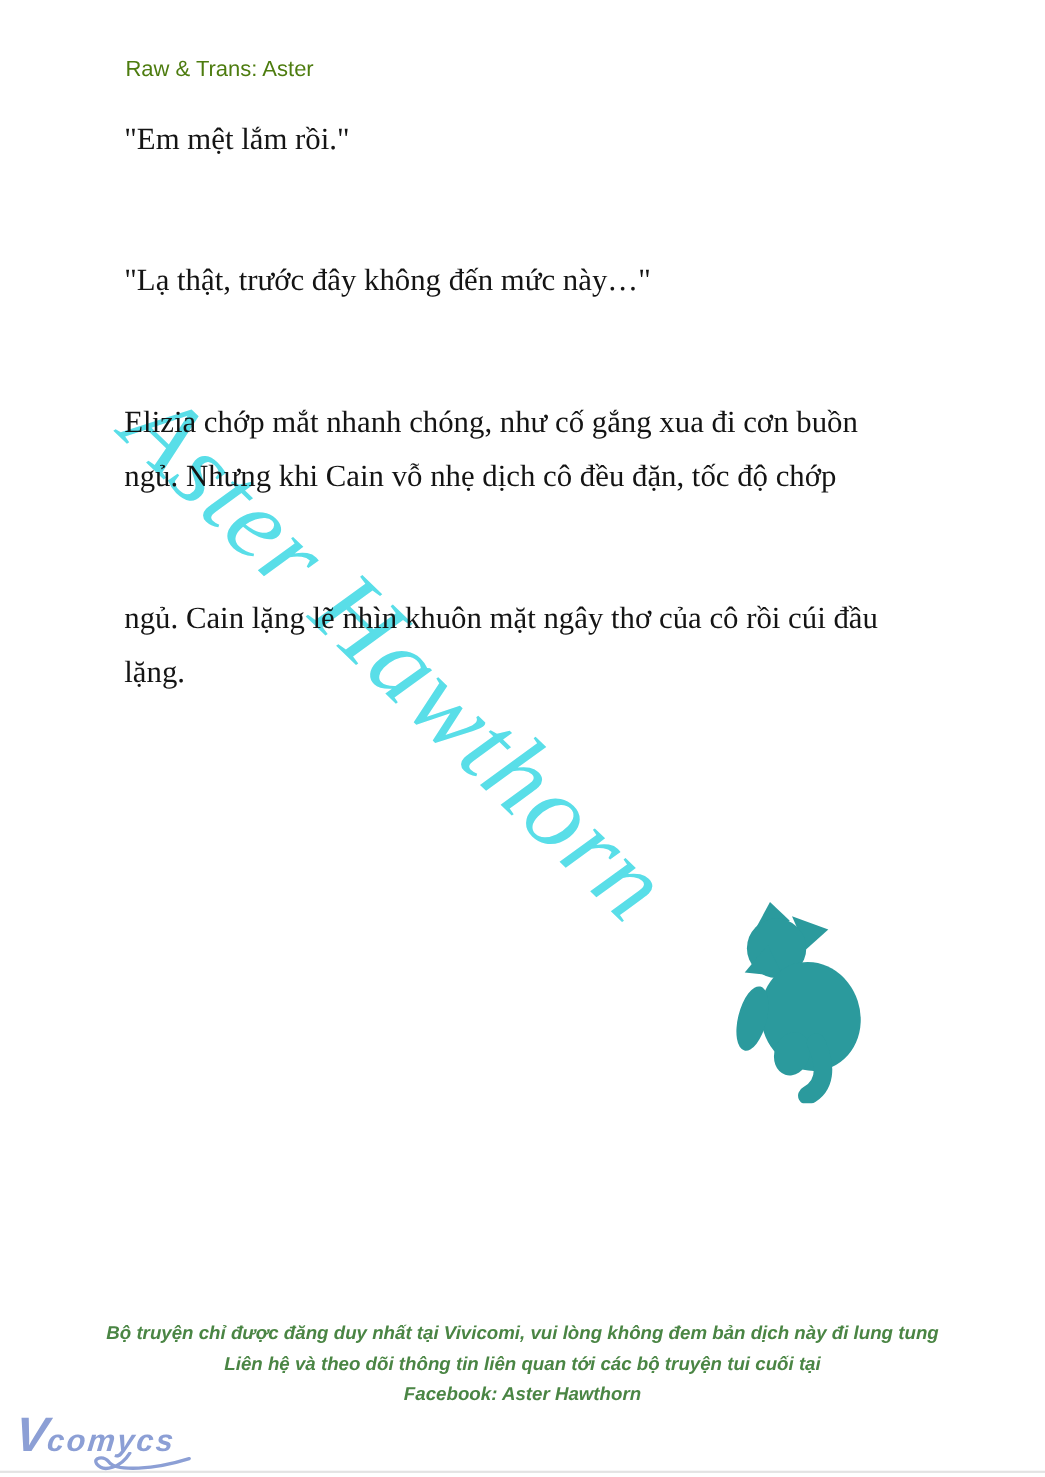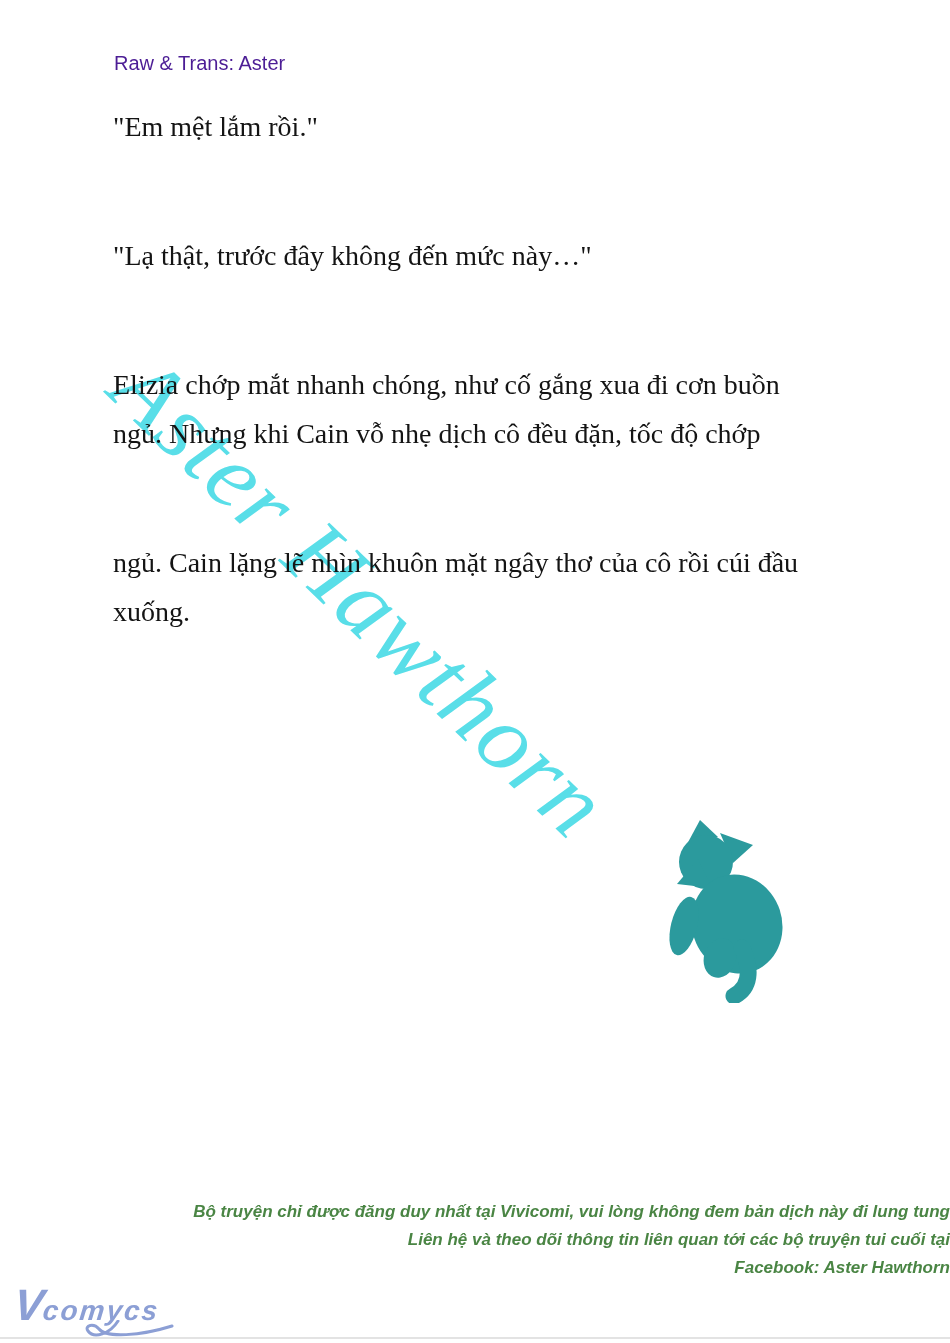--- a/index.html
+++ b/index.html
@@ -11,21 +11,21 @@
     overflow: hidden;
     font-family: "Liberation Serif", serif;
   }
 
   
   .credit {
     position: absolute;
     left: 114px; top: 52px;
     font-family: "Liberation Sans", sans-serif;
     font-size: 20px;
-    color: #4c1d95;
+    color: #4d7c0f;
     z-index: 5;
     white-space: nowrap;
   }
 
   
   .watermark {
     position: absolute;
     left: 168px; top: 332px;
     font-family: "Liberation Serif", serif;
     font-style: italic;
@@ -60,21 +60,21 @@
     z-index: 3;
   }
   .para { margin: 0 0 80px 0; padding: 0; }
   .para .line { display: block; line-height: 49px; white-space: nowrap; }
 
   
   .footer {
     position: absolute;
     left: 0; top: 1198px;
     width: 950px;
-    text-align: right;
+    text-align: center;
     font-family: "Liberation Sans", sans-serif;
     font-weight: bold;
     font-style: italic;
     font-size: 17px;
     line-height: 28px;
     color: var(--footer-color, #4A8544);
     z-index: 3;
   }
 
   
@@ -145,21 +145,21 @@
     </p>
     <p class="para">
       <span class="line">"Lạ thật, trước đây không đến mức này…"</span>
     </p>
     <p class="para">
       <span class="line">Elizia chớp mắt nhanh chóng, như cố gắng xua đi cơn buồn</span>
       <span class="line">ngủ. Nhưng khi Cain vỗ nhẹ dịch cô đều đặn, tốc độ chớp</span>
     </p>
     <p class="para">
       <span class="line">ngủ. Cain lặng lẽ nhìn khuôn mặt ngây thơ của cô rồi cúi đầu</span>
-      <span class="line">xuống.</span>
+      <span class="line">lặng.</span>
     </p>
   </div>
 
   <div class="footer">
     <div class="footer-line">Bộ truyện chỉ được đăng duy nhất tại Vivicomi, vui lòng không đem bản dịch này đi lung tung</div>
     <div class="footer-line">Liên hệ và theo dõi thông tin liên quan tới các bộ truyện tui cuối tại</div>
     <div class="footer-line">Facebook: Aster Hawthorn</div>
   </div>
 
   <div class="logo">

